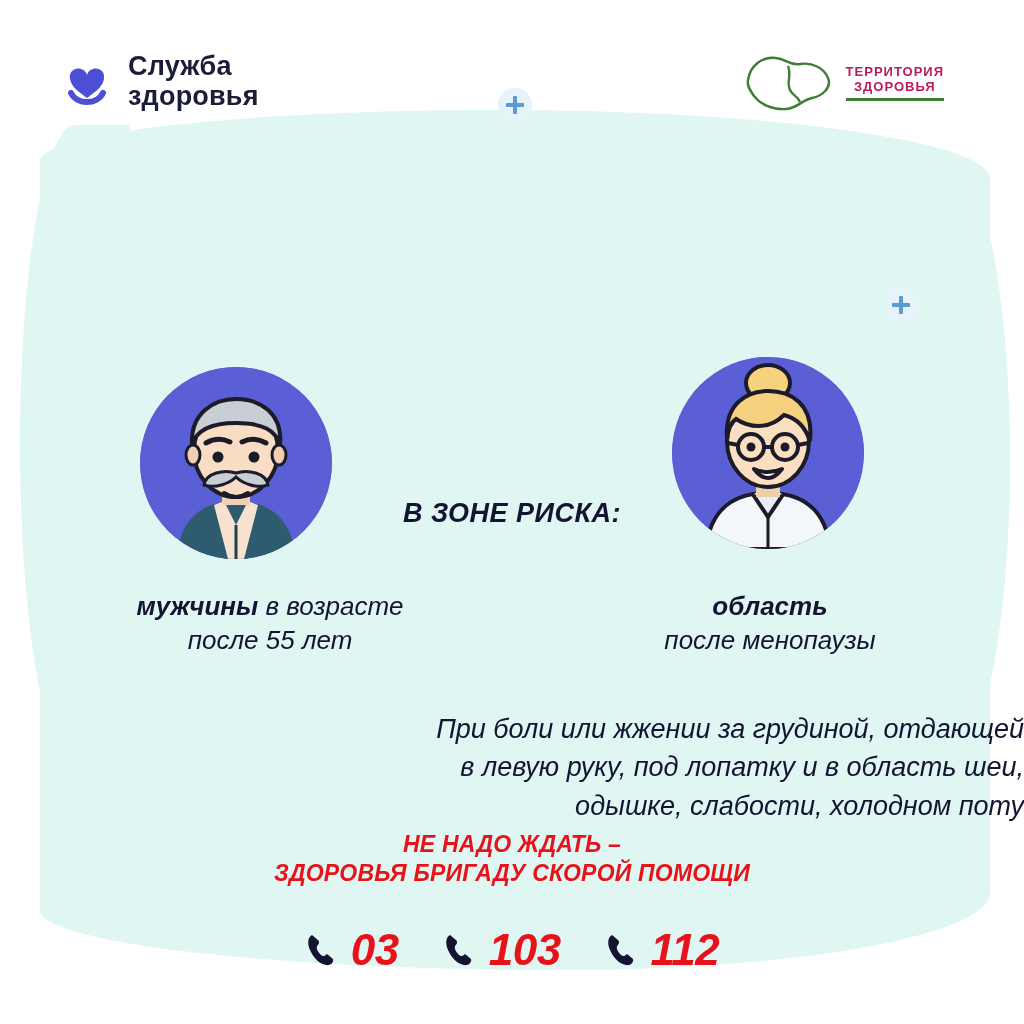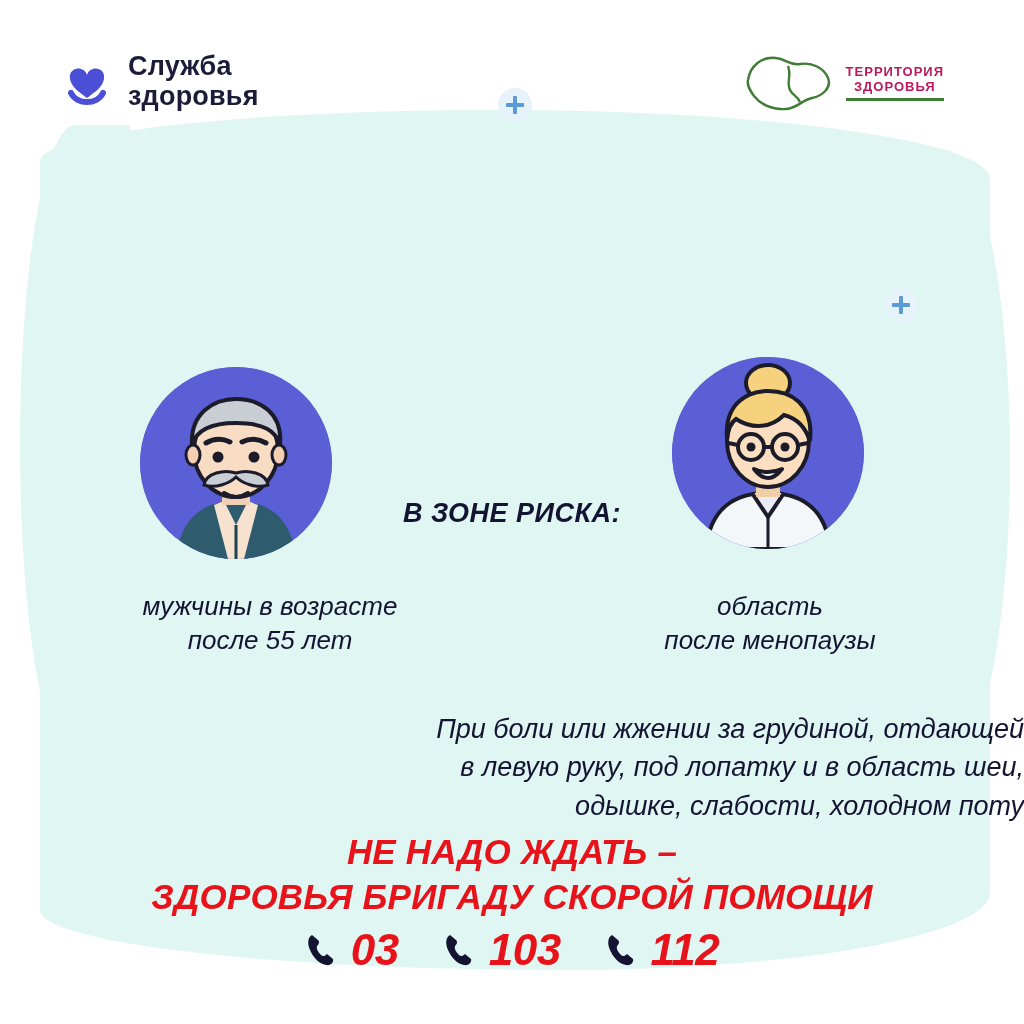--- a/index.html
+++ b/index.html
@@ -198,21 +198,21 @@
     color: #141432;
     font-style: italic;
   }
   .cap {
     position: absolute;
     text-align: center;
     line-height: 1.3;
   }
   .cap-left  { left: 30px; top: 0; width: 480px; }
   .cap-right { left: 540px; top: 0; width: 460px; }
-  .cap b { font-weight: normal; font-style: italic; }
+  .cap b { font-weight: bold; font-style: italic; }
 
   
   .body-text {
     position: absolute;
     top: 710px;
     left: 0;
     width: 1024px;
     text-align: right;
     font-size: 27px;
     font-style: italic;
@@ -220,21 +220,21 @@
     line-height: 1.42;
     z-index: 5;
   }
 
   .alert {
     position: absolute;
     top: 830px;
     left: 0;
     width: 1024px;
     text-align: center;
-    font-size: 35px;
+    font-size: 23px;
     font-weight: bold;
     font-style: italic;
     color: #e8131a;
     line-height: 1.28;
     letter-spacing: 0.2px;
     z-index: 5;
   }
 
   .phones {
     position: absolute;

